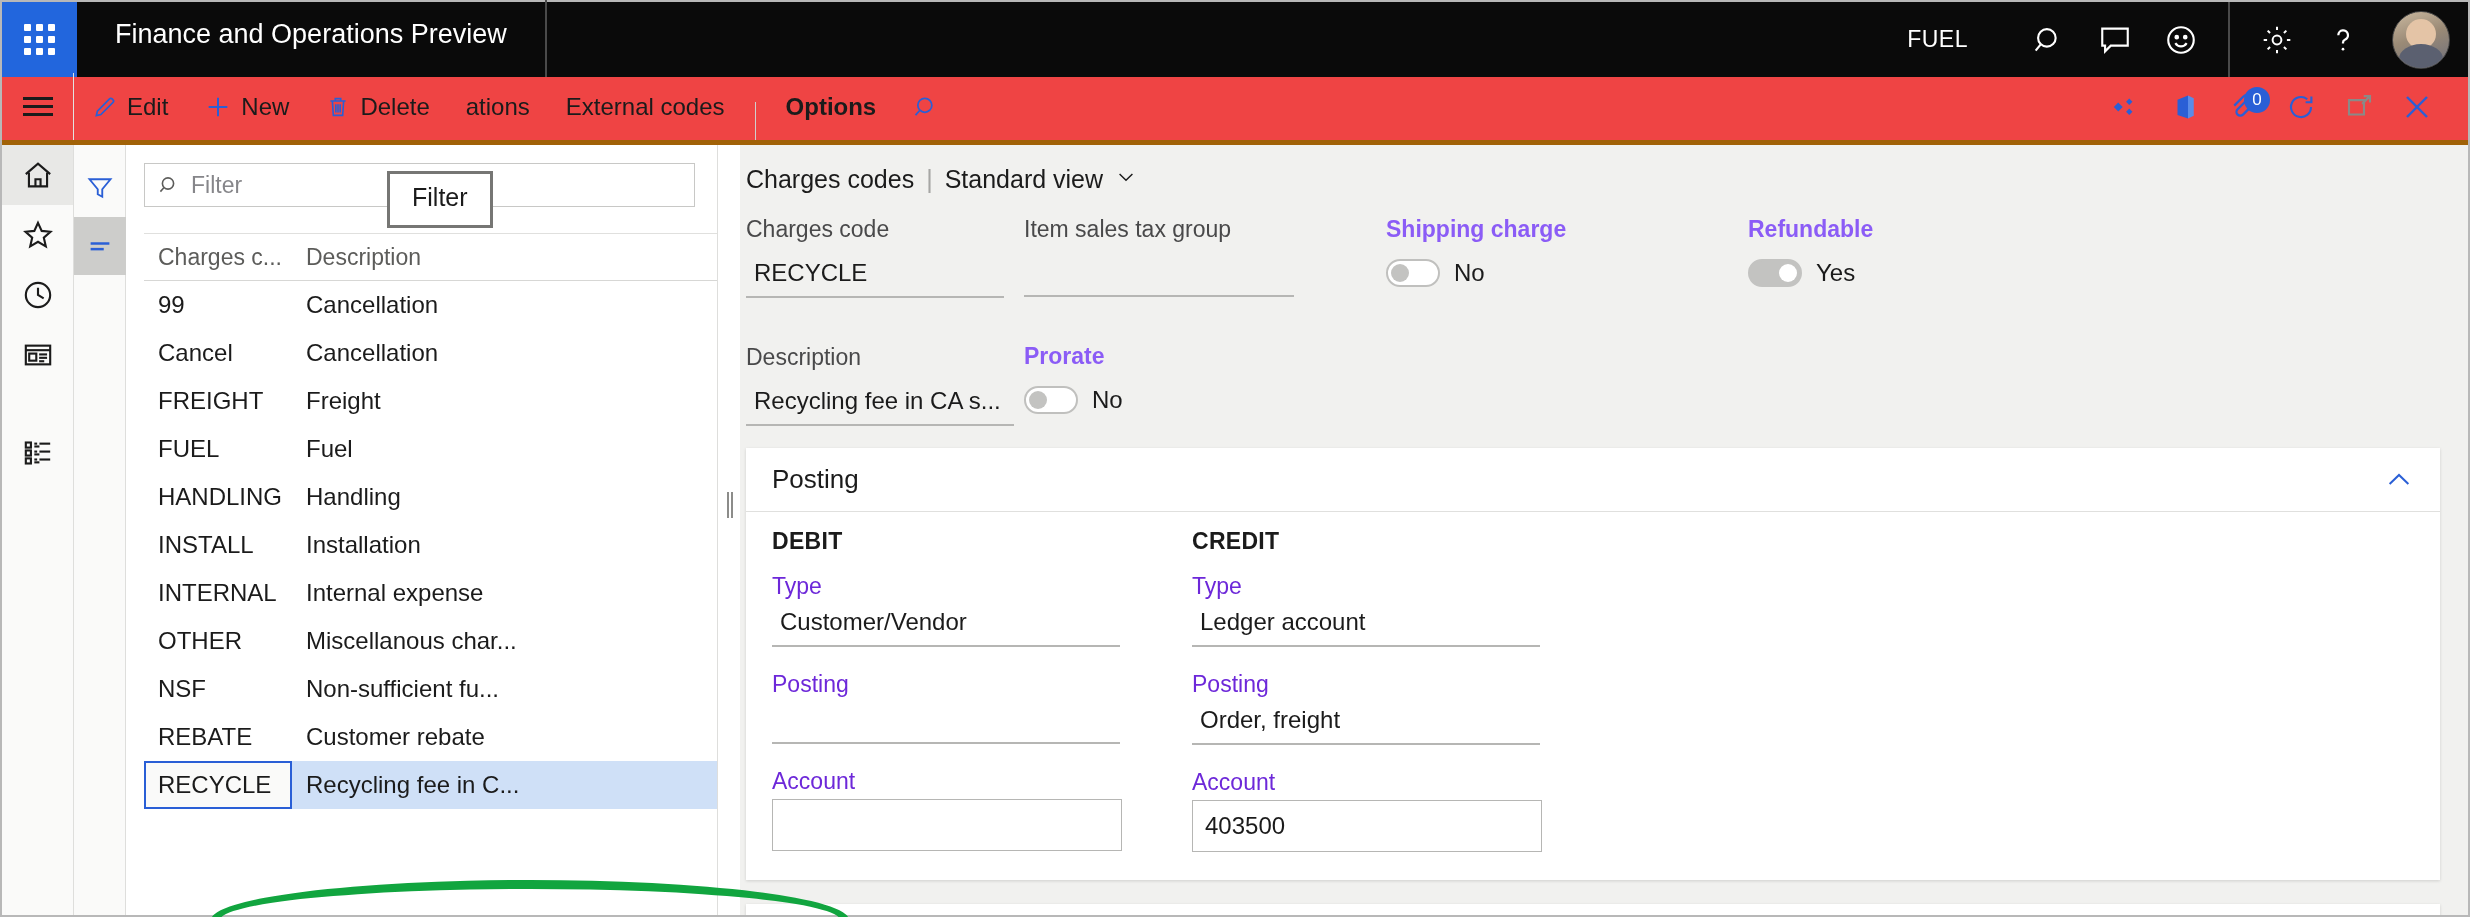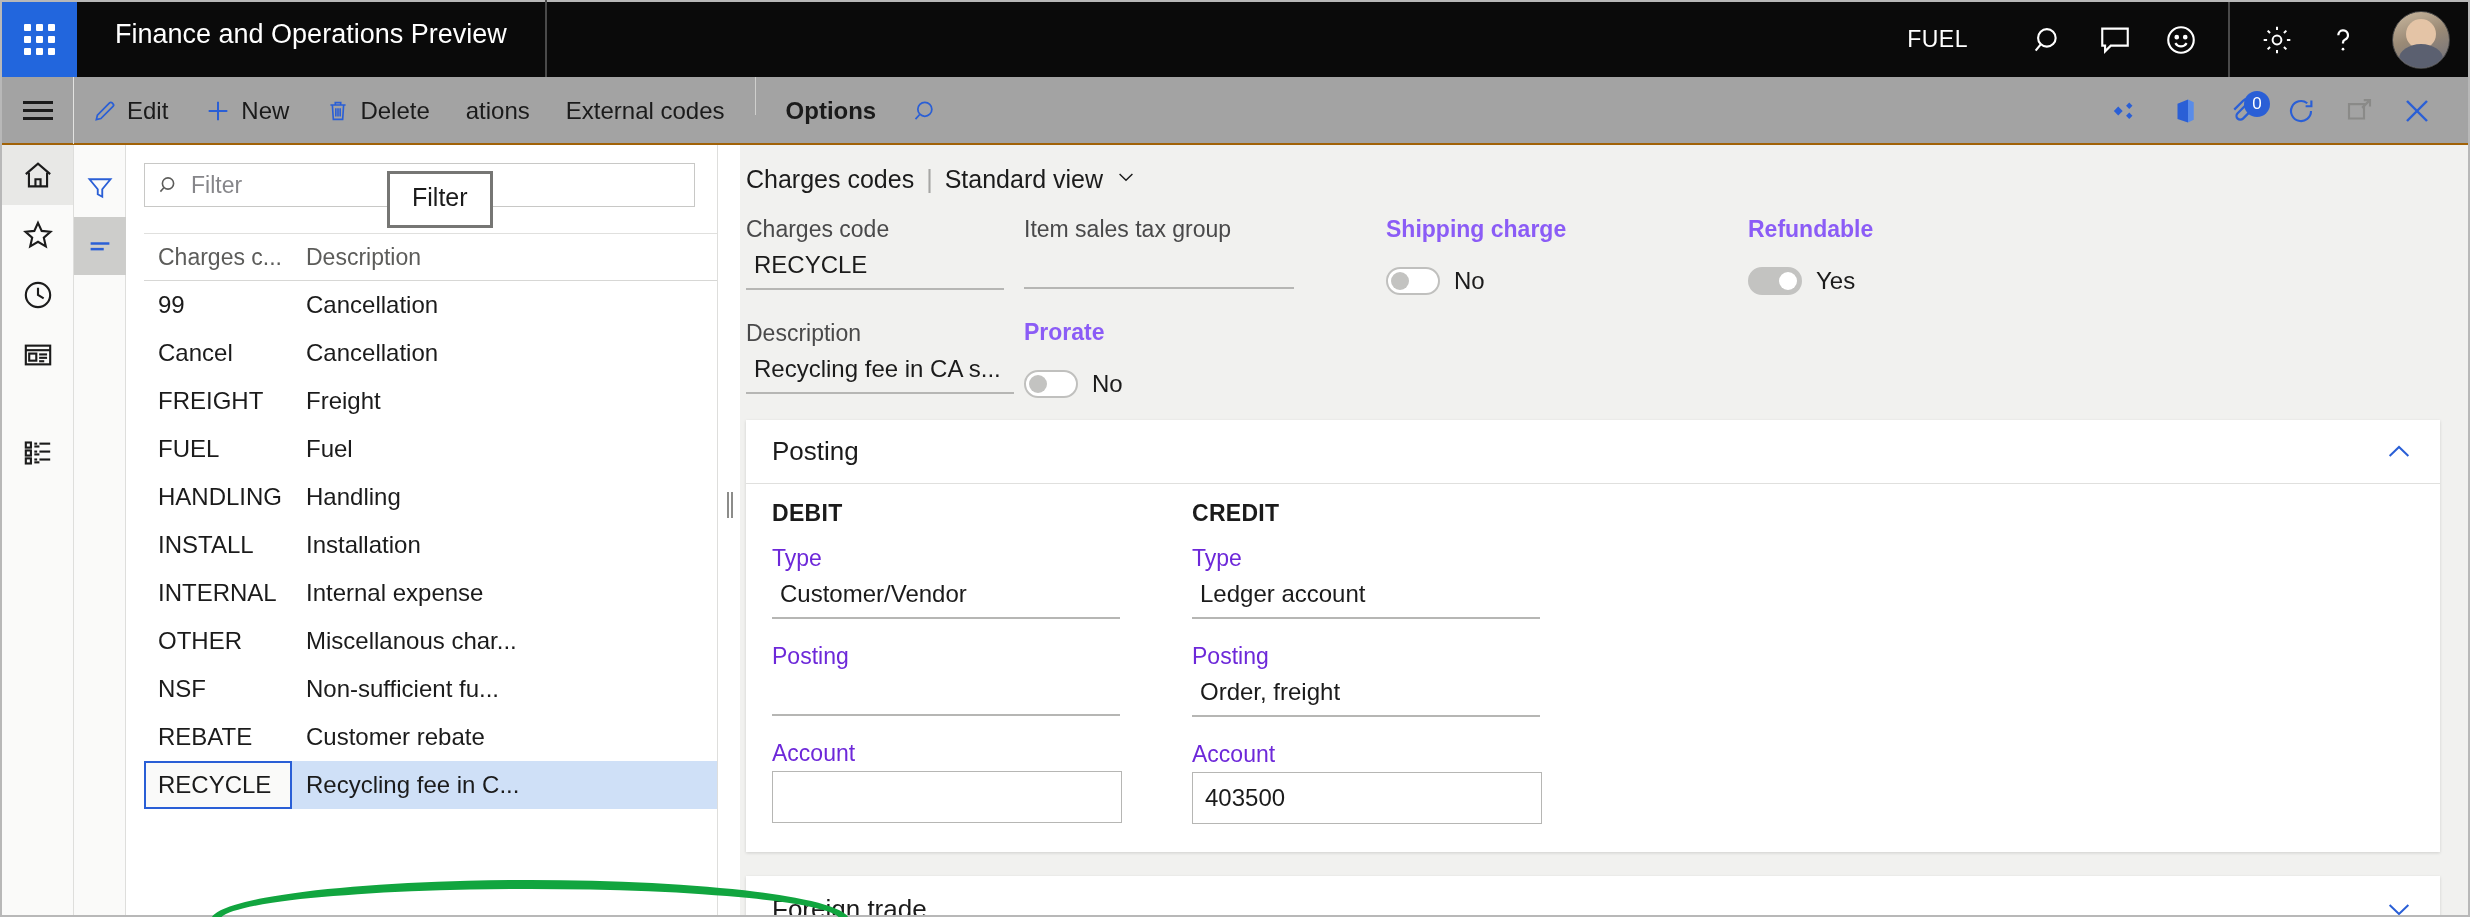--- a/index.html
+++ b/index.html
@@ -63,23 +63,23 @@
     background:#e4c4a6; transform:translateX(-50%);
   }
   .avatar::after {
     content:""; position:absolute; left:50%; bottom:-6px;
     width:44px; height:30px; border-radius:50% 50% 0 0;
     background:#5b6070; transform:translateX(-50%);
   }
 
   
   .cmdbar {
-    height: 68px; background: #a3a3a3;
-    border-bottom: 2px solid #a16207;
-    display: flex; align-items: flex-start; flex: 0 0 68px;
+    height: 68px; background: #ef4444;
+    border-bottom: 5px solid #a16207;
+    display: flex; align-items: flex-end; flex: 0 0 68px;
     position: relative;
   }
   .hamburger {
     width: 72px; height: 67px; display: flex; align-items: center; justify-content: center;
     cursor: pointer; flex: 0 0 72px; border-right: 1px solid #e3e3e1;
   }
   .ham-lines { width: 30px; }
   .ham-lines i { display:block; height: 3px; background: #1b1b1b; margin: 5px 0; }
   .cmd-item {
     display: flex; align-items: center; gap: 9px;
@@ -206,38 +206,38 @@
   .crumb {
     display: flex; align-items: center; gap: 12px;
     font-size: 25px; color: #1b1b1b; padding: 20px 0 0 6px; white-space: nowrap;
   }
   .crumb .bar { color: #a6a6a4; }
   .crumb .view { display: flex; align-items: center; gap: 12px; cursor: pointer; }
 
   .fields {
     display: flex; padding: 22px 0 0 6px; gap: 0; flex-wrap: nowrap;
   }
-  .fcol { display: flex; flex-direction: column; }
+  .fcol { display: flex; flex-direction: column; gap: 8px; }
   .fcol-1 { width: 278px; flex: 0 0 278px; }
   .fcol-2 { width: 362px; flex: 0 0 362px; }
   .fcol-3 { width: 362px; flex: 0 0 362px; }
   .fcol-4 { flex: 1 1 auto; }
 
   .flabel { font-size: 23px; color: #49494a; margin-bottom: 4px; white-space: nowrap; }
   .flabel.bold { font-weight: bold; color: #8b5cf6; }
   .fval-underline {
     font-size: 24px; color: #1b1b1b; padding: 4px 0 9px 8px;
     border-bottom: 2px solid #b6b6b4; width: 258px;
     white-space: nowrap; overflow: hidden; cursor: text; min-height: 42px;
   }
   .fval-underline.w-tax { width: 270px; }
   .fval-underline.w-desc { width: 268px; }
   .fgap { height: 30px; }
 
-  .toggle-row { display: flex; align-items: center; gap: 14px; margin-top: 20px; }
+  .toggle-row { display: flex; align-items: center; gap: 14px; margin-top: 4px; }
   .toggle {
     width: 54px; height: 28px; border-radius: 14px;
     position: relative; cursor: pointer; flex: 0 0 54px;
   }
   .toggle.off { background: #ffffff; border: 2px solid #c0c0be; }
   .toggle.off .knob {
     position: absolute; left: 3px; top: 3px; width: 18px; height: 18px;
     border-radius: 50%; background: #c3c3c1;
   }
   .toggle.on { background: #c3c3c1; border: 2px solid #c3c3c1; }

